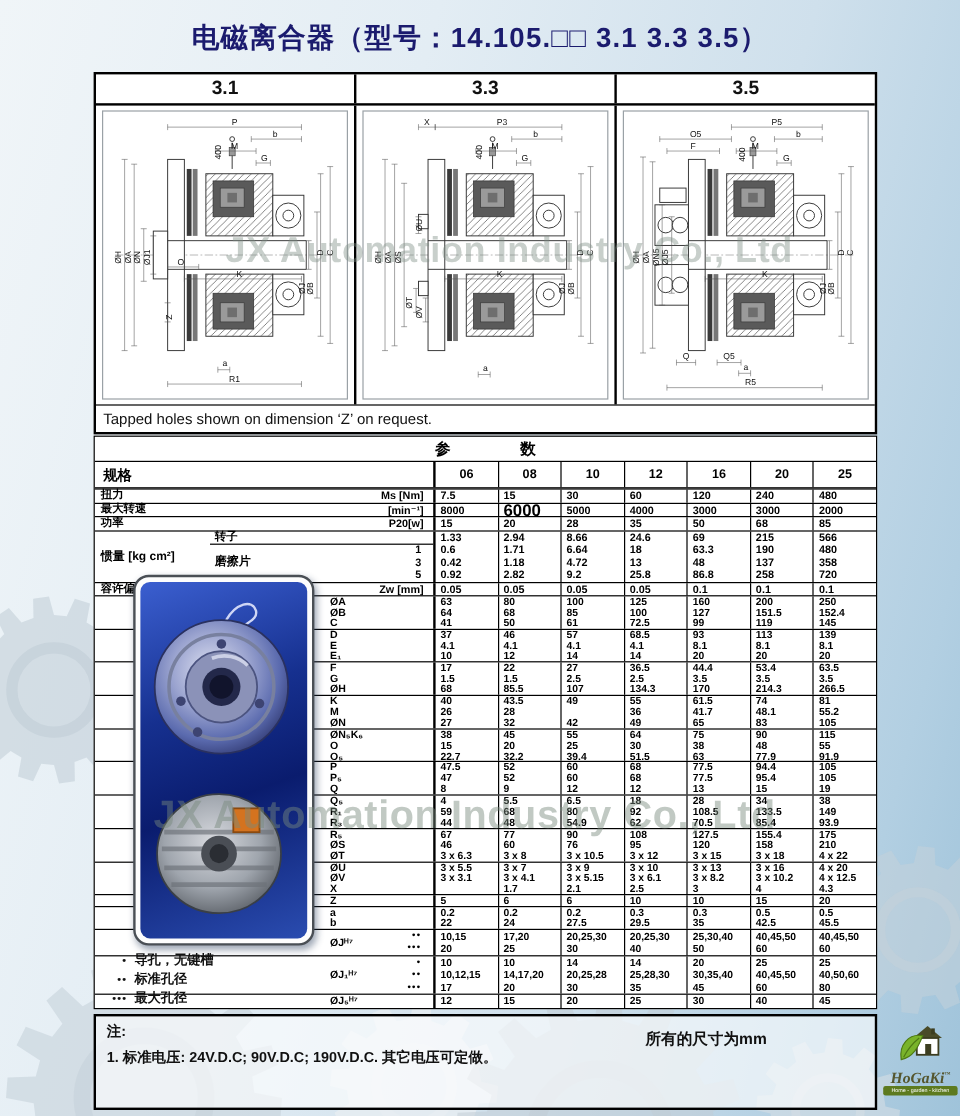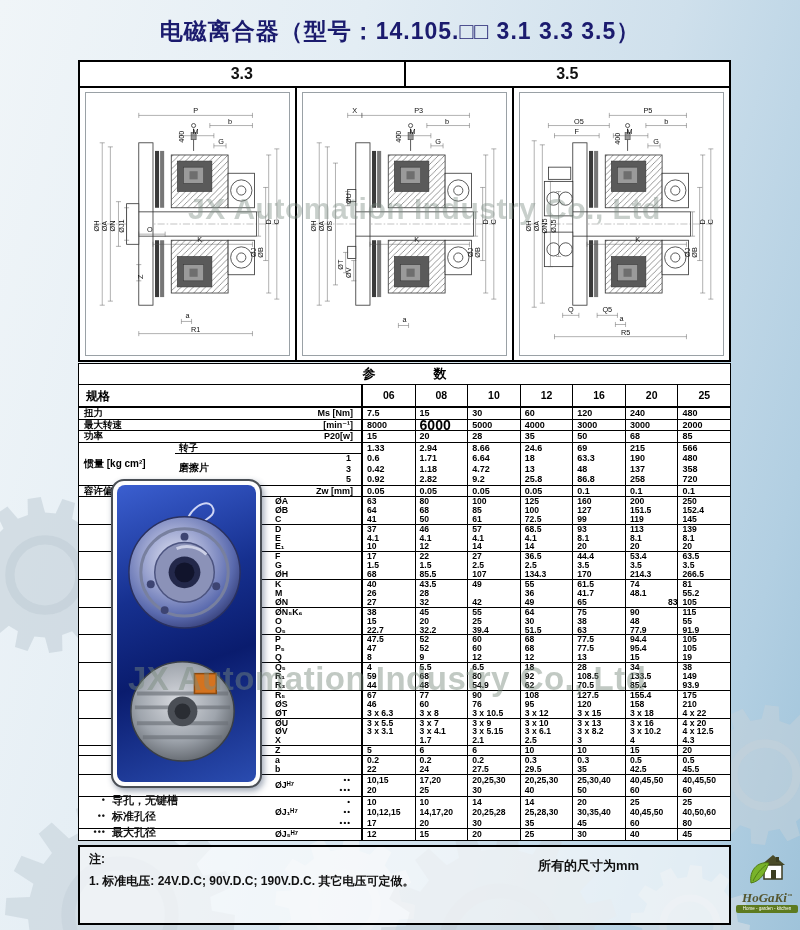--- a/index.html
+++ b/index.html
@@ -127,20 +127,21 @@
     <path d="M835.0 775.0 L833.6 788.8 L819.1 789.5 L815.2 799.9L825.6 810.0 L817.5 821.3 L804.6 814.6 L796.0 821.6L800.0 835.6 L787.3 841.3 L779.5 829.1 L768.5 830.9L765.0 845.0 L751.2 843.6 L750.5 829.1 L740.1 825.2L730.0 835.6 L718.7 827.5 L725.4 814.6 L718.4 806.0L704.4 810.0 L698.7 797.3 L710.9 789.5 L709.1 778.5L695.0 775.0 L696.4 761.2 L710.9 760.5 L714.8 750.1L704.4 740.0 L712.5 728.7 L725.4 735.4 L734.0 728.4L730.0 714.4 L742.7 708.7 L750.5 720.9 L761.5 719.1L765.0 705.0 L778.8 706.4 L779.5 720.9 L789.9 724.8L800.0 714.4 L811.3 722.5 L804.6 735.4 L811.6 744.0L825.6 740.0 L831.3 752.7 L819.1 760.5 L820.9 771.5Z" fill="#c6d2da" opacity="0.5"></path>
     <circle cx="765" cy="775" r="31.5" fill="none" stroke="#c6d2da" stroke-width="8.4" opacity="0.5"></circle>
     <path d="M750.0 925.0 L748.8 936.9 L736.4 937.4 L733.0 946.3L742.0 955.0 L735.0 964.7 L723.9 958.9 L716.6 965.0L720.0 977.0 L709.1 981.9 L702.4 971.4 L693.0 972.9L690.0 985.0 L678.1 983.8 L677.6 971.4 L668.7 968.0L660.0 977.0 L650.3 970.0 L656.1 958.9 L650.0 951.6L638.0 955.0 L633.1 944.1 L643.6 937.4 L642.1 928.0L630.0 925.0 L631.2 913.1 L643.6 912.6 L647.0 903.7L638.0 895.0 L645.0 885.3 L656.1 891.1 L663.4 885.0L660.0 873.0 L670.9 868.1 L677.6 878.6 L687.0 877.1L690.0 865.0 L701.9 866.2 L702.4 878.6 L711.3 882.0L720.0 873.0 L729.7 880.0 L723.9 891.1 L730.0 898.4L742.0 895.0 L746.9 905.9 L736.4 912.6 L737.9 922.0Z" fill="#d5dee4" opacity="0.6"></path>
     <circle cx="690" cy="925" r="27" fill="none" stroke="#d5dee4" stroke-width="7.199999999999999" opacity="0.6"></circle>
   </svg>
 
 <div id="page-title" class="abs">电磁离合器（型号：14.105.□□  3.1 3.3 3.5）</div>
 
 <div id="draw-box" class="abs">
   <div id="draw-headers">
+    <div class="dhead">3.1</div>
     <div class="dhead">3.3</div>
     <div class="dhead">3.5</div>
   </div>
   <div id="draw-panels">
     <div class="dcol">
         <div class="dpanel" id="panel0"><svg viewBox="0 0 200 240" preserveAspectRatio="xMidYMid meet">
             <defs>
               <pattern id="hp" patternUnits="userSpaceOnUse" width="6" height="6">
                 <path d="M0 6 L6 0" stroke="#555" stroke-width="0.6"></path>
               </pattern>
@@ -452,20 +453,21 @@
             <text class="lbl" x="116" y="138">K</text>
             <text class="lbl" x="167" y="148" transform="rotate(-90 167 148)">ØJ</text>
             <text class="lbl" x="174" y="148" transform="rotate(-90 174 148)">ØB</text>
             <text class="lbl" x="50" y="207">Q</text>
             <text class="lbl" x="86" y="207">Q5</text>
             <text class="lbl" x="100" y="216">a</text>
             <text class="lbl" x="104" y="229">R5</text>
           </svg></div>
       </div>
   </div>
+  <div id="tapped-row">Tapped holes shown on dimension ‘Z’ on request.</div>
 </div>
 
 <div id="wm1" class="abs wm">JX Automation Industry Co., Ltd</div>
 <div id="wm2" class="abs wm">JX Automation Industry Co., Ltd</div>
 
 <div id="spec-table" class="abs">
   <div id="params-row">参数</div>
   <div id="spec-head">
     <div id="spec-label">规格</div>
   <div class="hcell first">06</div>
@@ -791,21 +793,21 @@
           <div style="height: 8.9px; line-height: 8.9px;">49</div>
         </div>
         <div class="cell" style="font-size: 8.6px;">
           <div style="height: 8.9px; line-height: 8.9px;">61.5</div>
           <div style="height: 8.9px; line-height: 8.9px;">41.7</div>
           <div style="height: 8.9px; line-height: 8.9px;">65</div>
         </div>
         <div class="cell" style="font-size: 8.6px;">
           <div style="height: 8.9px; line-height: 8.9px;">74</div>
           <div style="height: 8.9px; line-height: 8.9px;">48.1</div>
-          <div style="height: 8.9px; line-height: 8.9px; text-align: right;">83</div>
+          <div style="height: 8.9px; line-height: 8.9px;">83</div>
         </div>
         <div class="cell" style="font-size: 8.6px;">
           <div style="height: 8.9px; line-height: 8.9px;">81</div>
           <div style="height: 8.9px; line-height: 8.9px;">55.2</div>
           <div style="height: 8.9px; line-height: 8.9px;">105</div>
         </div>
       </div>
       <div class="trow gtop" style="height: 26.7px;">
         <div class="lz">
           <span class="sym-d" style="top: 0px; line-height: 8.9px;">ØN₅K₆</span>

